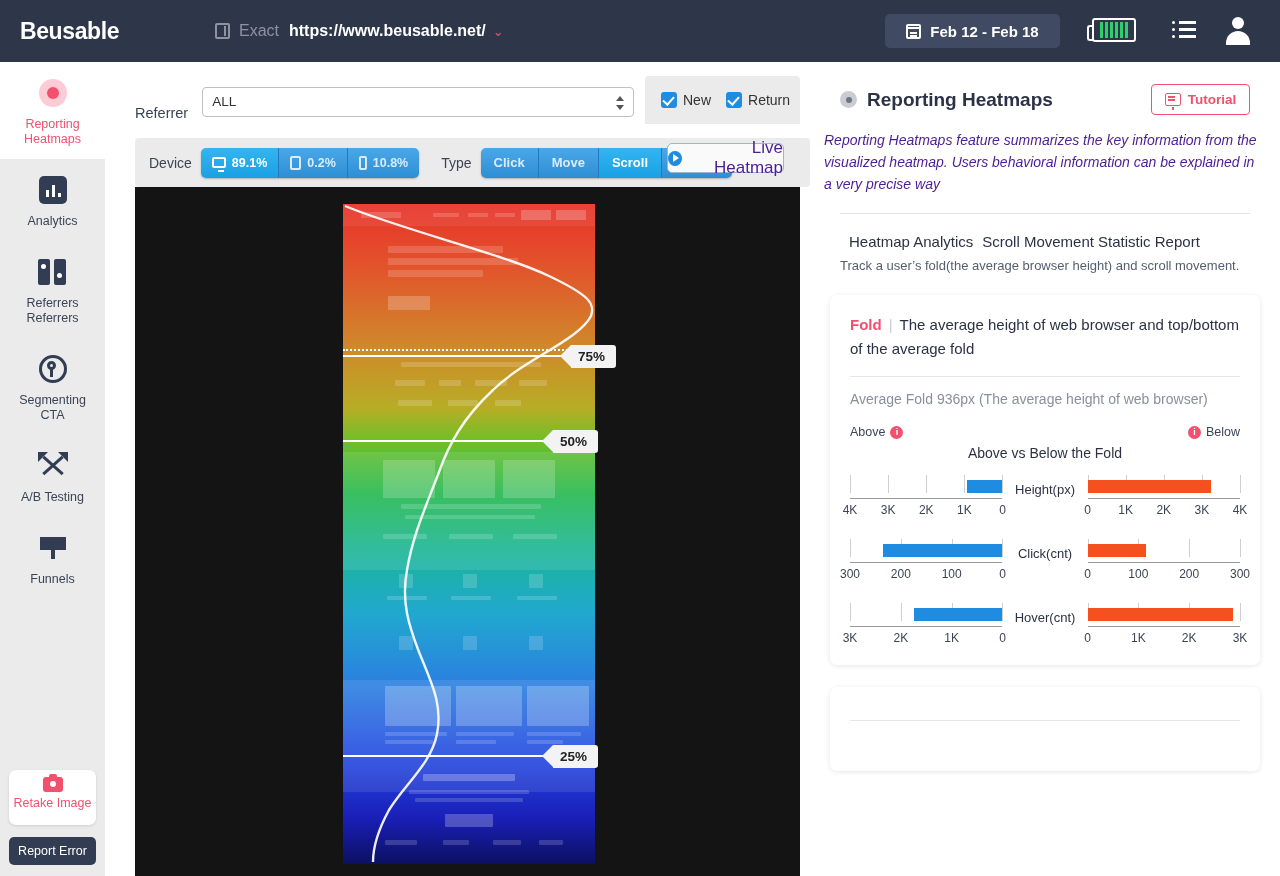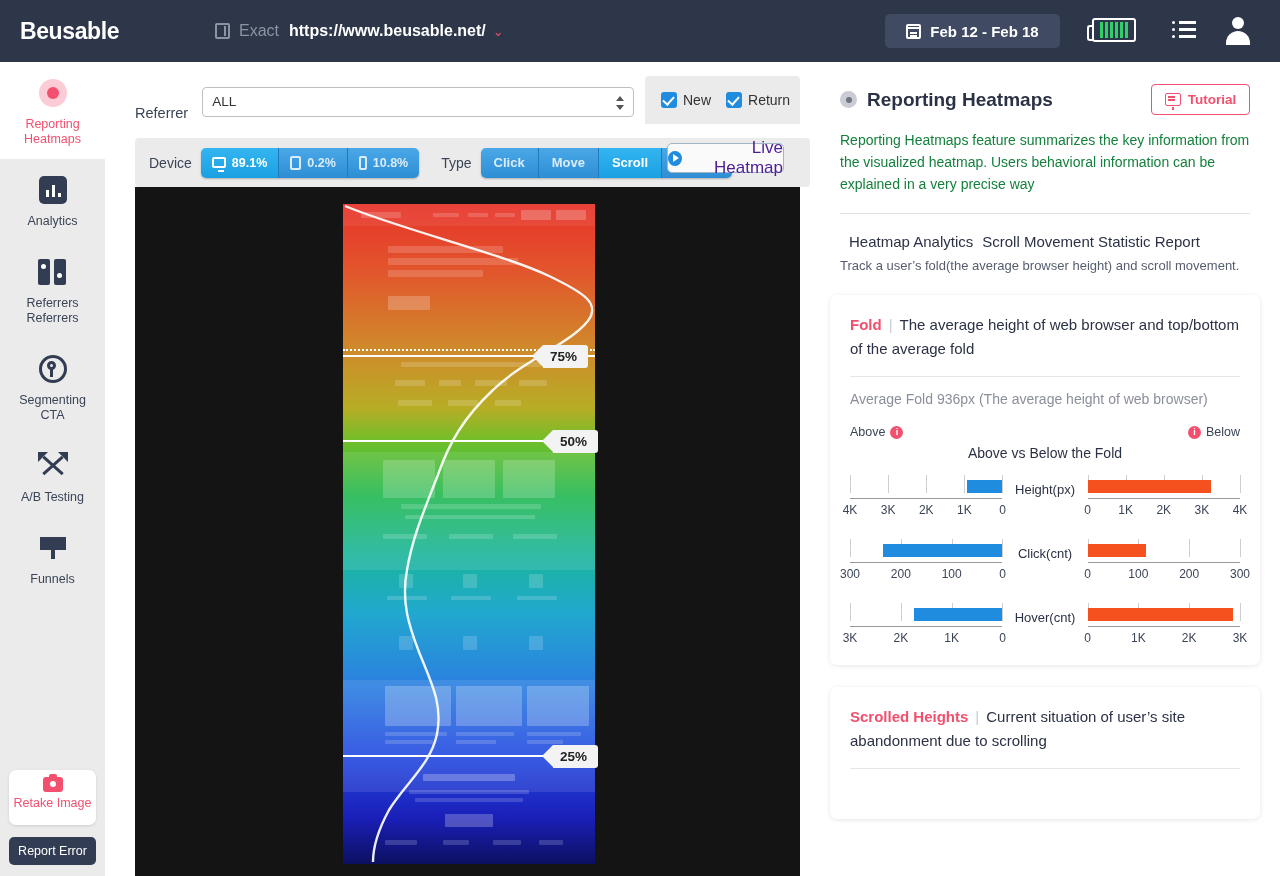--- a/index.html
+++ b/index.html
@@ -231,21 +231,21 @@
           display:flex;align-items:center;justify-content:center;margin-right:10px;}
   .rp-dot i{width:6px;height:6px;border-radius:50%;background:#6e7480;}
   .rp-title{font-size:19px;font-weight:bold;color:#2b3245;flex:1;}
   .tut-btn{width:99px;height:31px;border:1.5px solid #f2506e;border-radius:4px;
     display:flex;align-items:center;justify-content:center;gap:7px;cursor:pointer;}
   .tut-ico{width:16px;height:13px;border:1.8px solid #f2506e;border-radius:2px;position:relative;}
   .tut-ico::after{content:"";position:absolute;left:6px;top:13px;width:2px;height:3px;background:#f2506e;}
   .tut-ico i{position:absolute;left:2.5px;top:2px;width:7px;height:1.5px;background:#f2506e;
              box-shadow:0 3px 0 #f2506e;}
   .tut-btn span{font-size:13.5px;font-weight:bold;color:#f2506e;}
-  .rp-desc{margin:14px 30px 0;font-size:14px;line-height:22px;color:#15803d;}
+  .rp-desc{margin:14px 14px 0;font-size:14px;line-height:22px;color:#4c1d95;font-style:italic;}
   .rp-sep{margin:18px 30px 0;height:1px;background:#e2e2e2;}
   .rp-h2{margin:18px 30px 0;font-size:16.5px;font-weight:bold;color:#2b3245;}
   .rp-h2 span{font-weight:normal;font-size:15px;margin-left:9px;}
   .rp-sub{margin:7px 30px 0;font-size:13px;color:#555d6e;}
 
   .card{margin:22px 20px 0;background:#fff;border-radius:7px;padding:18px 20px 16px;
         box-shadow:0 1px 5px rgba(0,0,0,.10);}
   .card-t{font-size:15px;line-height:24px;color:#2b3245;font-weight:bold;}
   .card-t em{color:#f2506e;font-style:normal;}
   .card-t b{color:#c9ccd3;font-weight:normal;margin:0 7px;}
@@ -512,21 +512,21 @@
     <div class="ph-line" style="left:196px;top:636px;width:24px;height:5px"></div>
     <svg class="scrollcurve" viewBox="0 0 252 660" preserveAspectRatio="none">
       <path d="M2,2 C60,26 160,50 206,72 C248,92 252,100 248,112 C236,136 180,156 150,186
                C120,214 106,240 96,268 C84,300 70,330 64,366 C58,398 66,422 76,448
                C88,478 100,500 94,530 C88,560 62,580 46,606 C34,628 30,644 30,658" fill="none" stroke="#ffffff" stroke-width="2.4" stroke-opacity="0.92"></path>
     </svg>
   </div>
 
   <div class="foldline" style="top:162px"></div>
   <div class="pctline" style="top:168px"></div>
-  <div class="pcttag" style="left:408px;top:158px">
+  <div class="pcttag" style="left:436px;top:158px">
     <span>75%</span>
   </div>
 
   <div class="pctline" style="top:253px"></div>
   <div class="pcttag" style="left:418px;top:243px">
     <span>50%</span>
   </div>
 
   <div class="pctline" style="top:568px"></div>
   <div class="pcttag" style="left:418px;top:558px">
@@ -702,19 +702,16 @@
               <span style="left:33.33333333333333%">1K</span>
               <span style="left:66.66666666666666%">2K</span>
               <span style="left:100%">3K</span>
             </div>
           </div>
         </div>
       </div>
   </div>
 
   <div class="card">
-    <div class="card-t">
-      <em>Scrolled Heights</em><b>|</b><u>Current situation of user’s site abandonment due to scrolling</u>
-    </div>
     <div class="card-sep"></div>
     <div style="height:20px"></div>
   </div>
 </div>
 
 </body></html>

